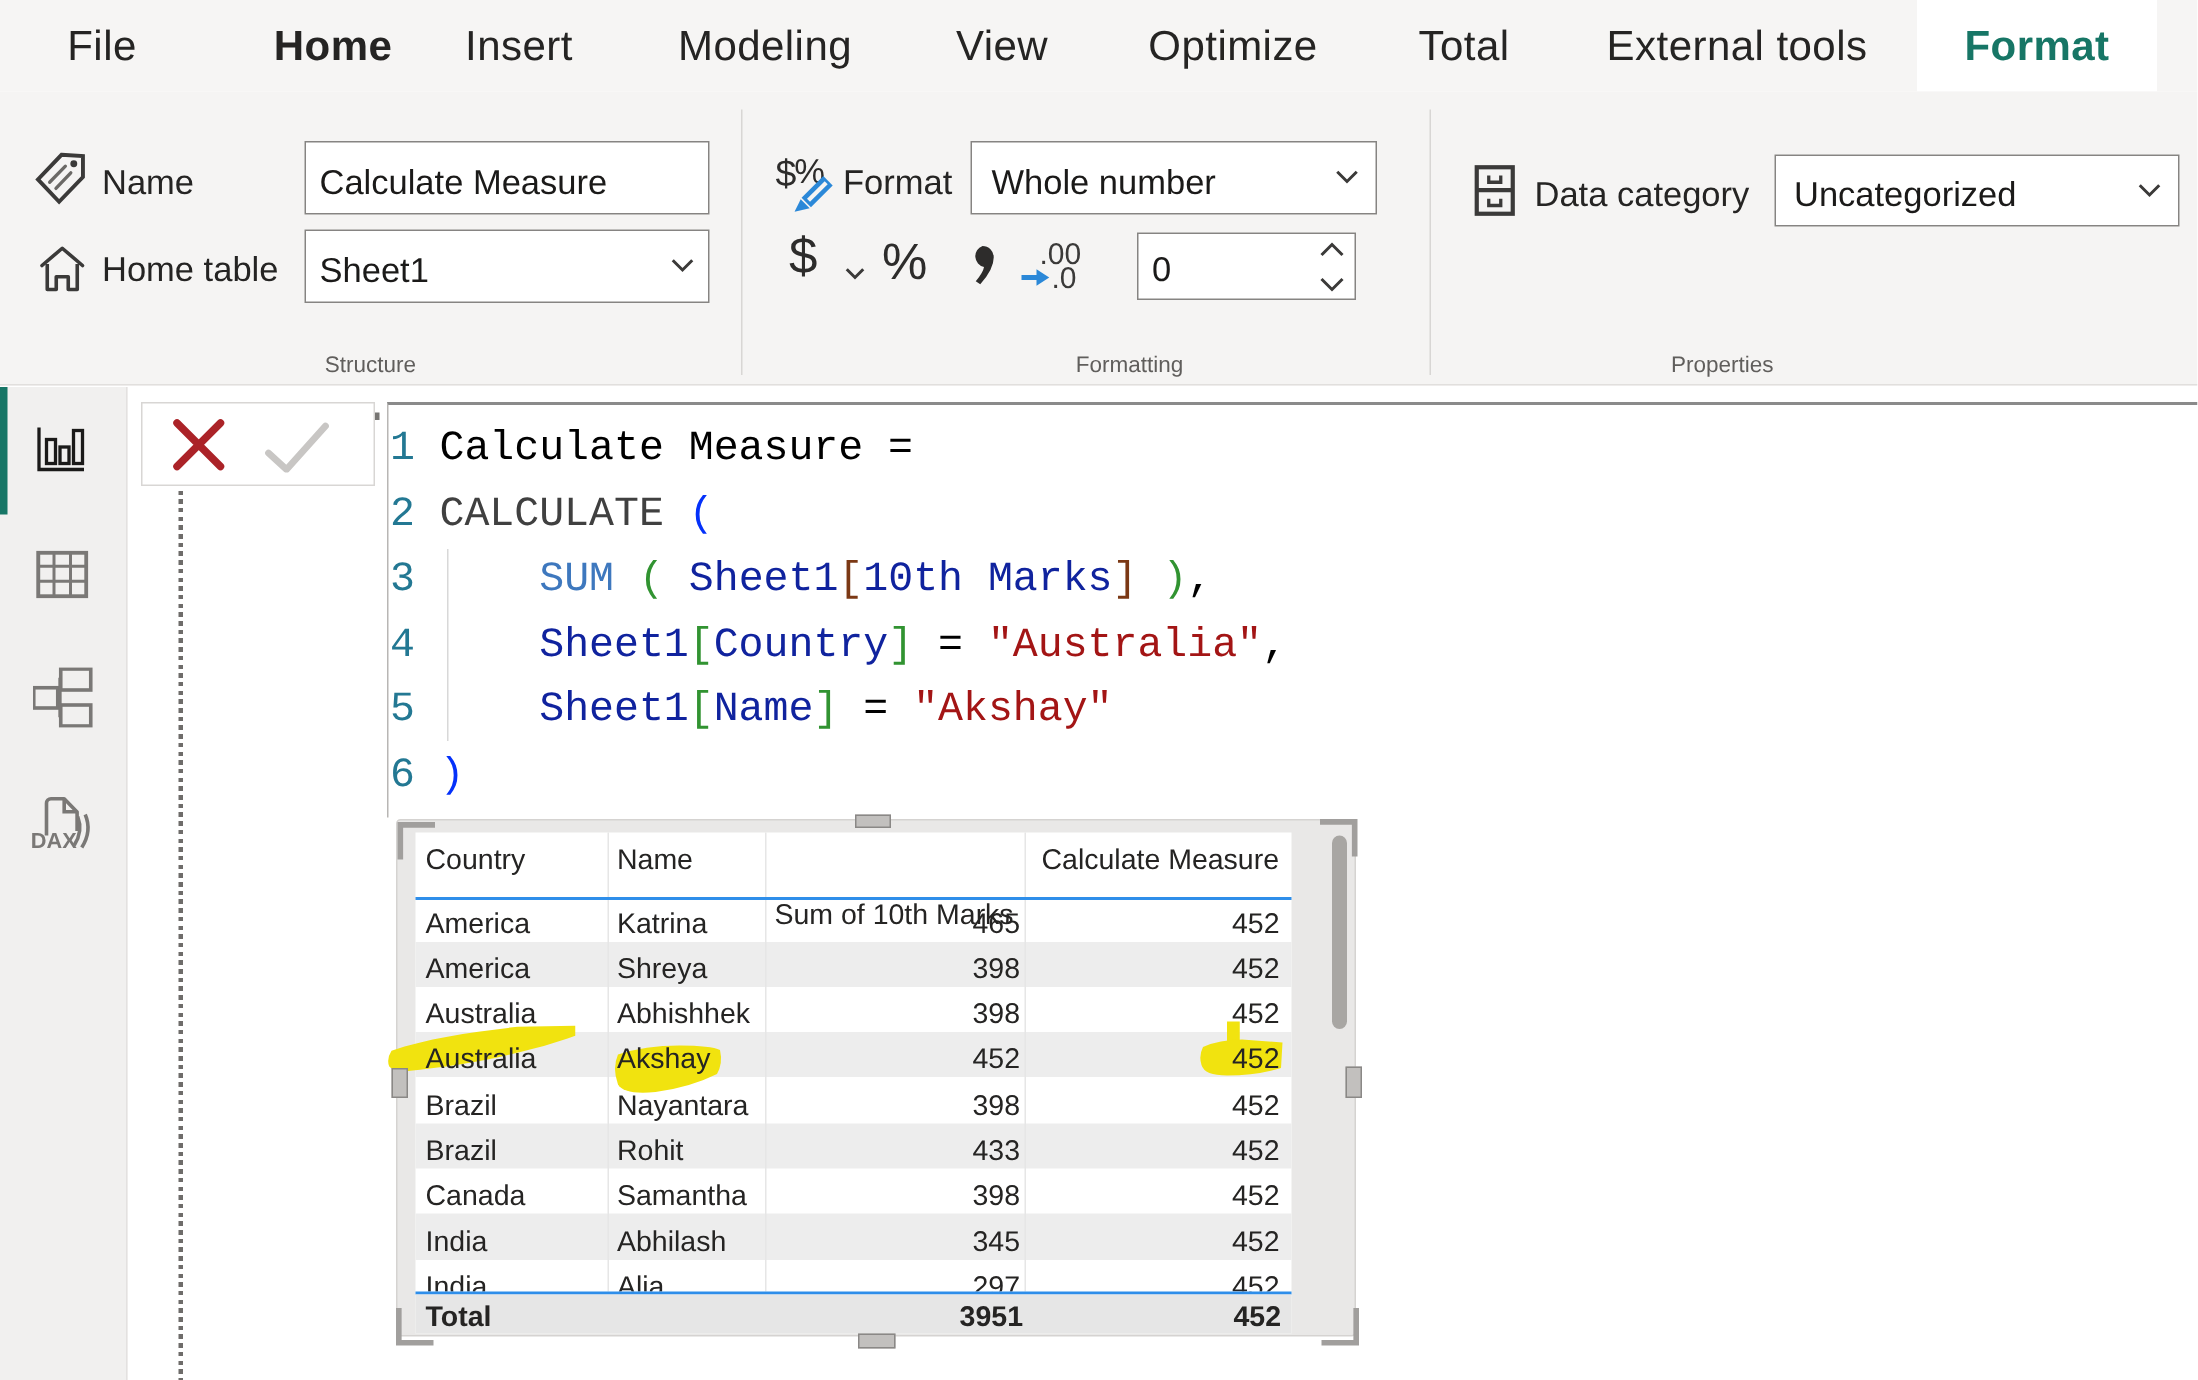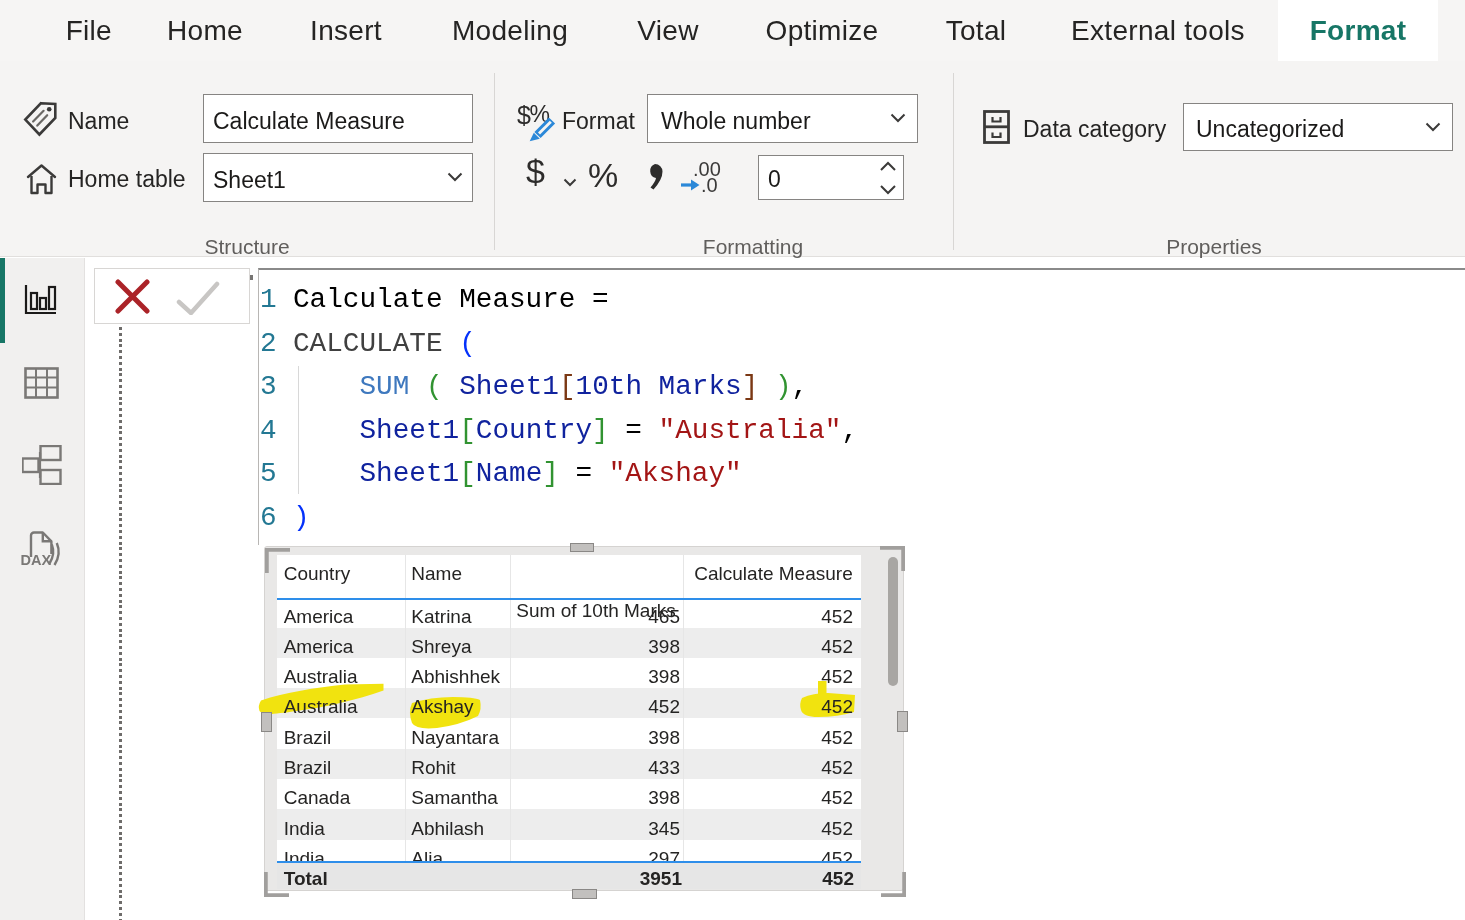--- a/index.html
+++ b/index.html
@@ -1,49 +1,49 @@
 <!DOCTYPE html>
 <html><head>
 <meta charset="utf-8">
 <style>
 * { margin:0; padding:0; box-sizing:border-box; }
 html,body { width:1465px; height:920px; }
 body { font-family:"Liberation Sans", sans-serif; position:relative; background:#ffffff; overflow:hidden; color:#1b1a19; }
 .abs { position:absolute; }
 .menuitem { position:absolute; top:0; height:61px; line-height:61px; font-size:28px; letter-spacing:0.3px; color:#252423; text-align:center; }
 .rlabel { position:absolute; font-size:23px; color:#252423; line-height:24px; }
-.glabel { position:absolute; font-size:21px; color:#605e5c; }
+.glabel { position:absolute; font-size:15px; color:#605e5c; }
 .inputbox { position:absolute; background:#fff; border:1.2px solid #868482; }
 .inputtext { position:absolute; font-size:23px; color:#1b1a19; white-space:nowrap; }
 .codeline { position:absolute; font-family:"Liberation Mono", monospace; font-size:27.7px; white-space:pre; color:#000; }
 .lnum { position:absolute; font-family:"Liberation Mono", monospace; font-size:27.7px; color:#237893; }
 .cell { position:absolute; font-size:19px; color:#252423; white-space:nowrap; }
 .cellr { position:absolute; font-size:19px; color:#252423; white-space:nowrap; text-align:right; }
 </style>
 </head>
 <body>
 
 <div class="abs" style="left:0;top:0;width:1465px;height:61px;background:#f6f5f4;"></div>
 <div class="abs" style="left:1278px;top:0;width:160px;height:61px;background:#ffffff;"></div>
-<div class="menuitem" style="left:24px;width:88px;text-align:right;">File</div>
-<div class="menuitem" style="left:161px;width:88px;">Home</div>
+<div class="menuitem" style="left:24px;width:88px;">File</div>
+<div class="menuitem" style="left:178px;width:88px;font-weight:bold;">Home</div>
 <div class="menuitem" style="left:302px;width:88px;">Insert</div>
 <div class="menuitem" style="left:446px;width:128px;">Modeling</div>
 <div class="menuitem" style="left:624px;width:88px;">View</div>
 <div class="menuitem" style="left:758px;width:128px;">Optimize</div>
 <div class="menuitem" style="left:932px;width:88px;">Total</div>
 <div class="menuitem" style="left:1068px;width:180px;">External tools</div>
 <div class="menuitem" style="left:1298px;width:120px;color:#177666;font-weight:bold;">Format</div>
 
 <div class="abs" style="left:0;top:61px;width:1465px;height:196px;background:#f5f4f3;border-bottom:1.5px solid #e1dfdd;"></div>
 <div class="abs" style="left:494px;top:73px;width:1px;height:177px;background:#d8d6d4;"></div>
 <div class="abs" style="left:953px;top:73px;width:1px;height:177px;background:#d8d6d4;"></div>
 <div class="glabel" style="left:147px;top:235px;width:200px;text-align:center;">Structure</div>
 <div class="glabel" style="left:653px;top:235px;width:200px;text-align:center;">Formatting</div>
-<div class="glabel" style="left:1114px;top:235px;width:200px;text-align:center;">Properties</div>
+<div class="glabel" style="left:1114px;top:235px;width:200px;">Properties</div>
 
 <svg class="abs" style="left:18px;top:98px;" width="48" height="48" viewBox="0 0 48 48">
   <path d="M23 5.2 L37.3 6 L37.3 20 L21.4 36.5 L7.3 21.6 Z" stroke="#3b3a39" stroke-width="2.6" fill="none" stroke-linejoin="miter"></path>
   <circle cx="31.2" cy="11.2" r="2.3" fill="#3b3a39"></circle>
   <path d="M15.1 23.5 L25.6 12.8 M19.3 27.6 L29.2 17.2" stroke="#6b6966" stroke-width="2.2" fill="none" stroke-linecap="round"></path>
 </svg>
 <div class="rlabel" style="left:68px;top:109px;">Name</div>
 <div class="inputbox" style="left:203px;top:94px;width:270px;height:49px;"></div>
 <div class="inputtext" style="left:213px;top:108px;">Calculate Measure</div>
 <svg class="abs" style="left:25px;top:163px;" width="33" height="33" viewBox="0 0 33 33">

